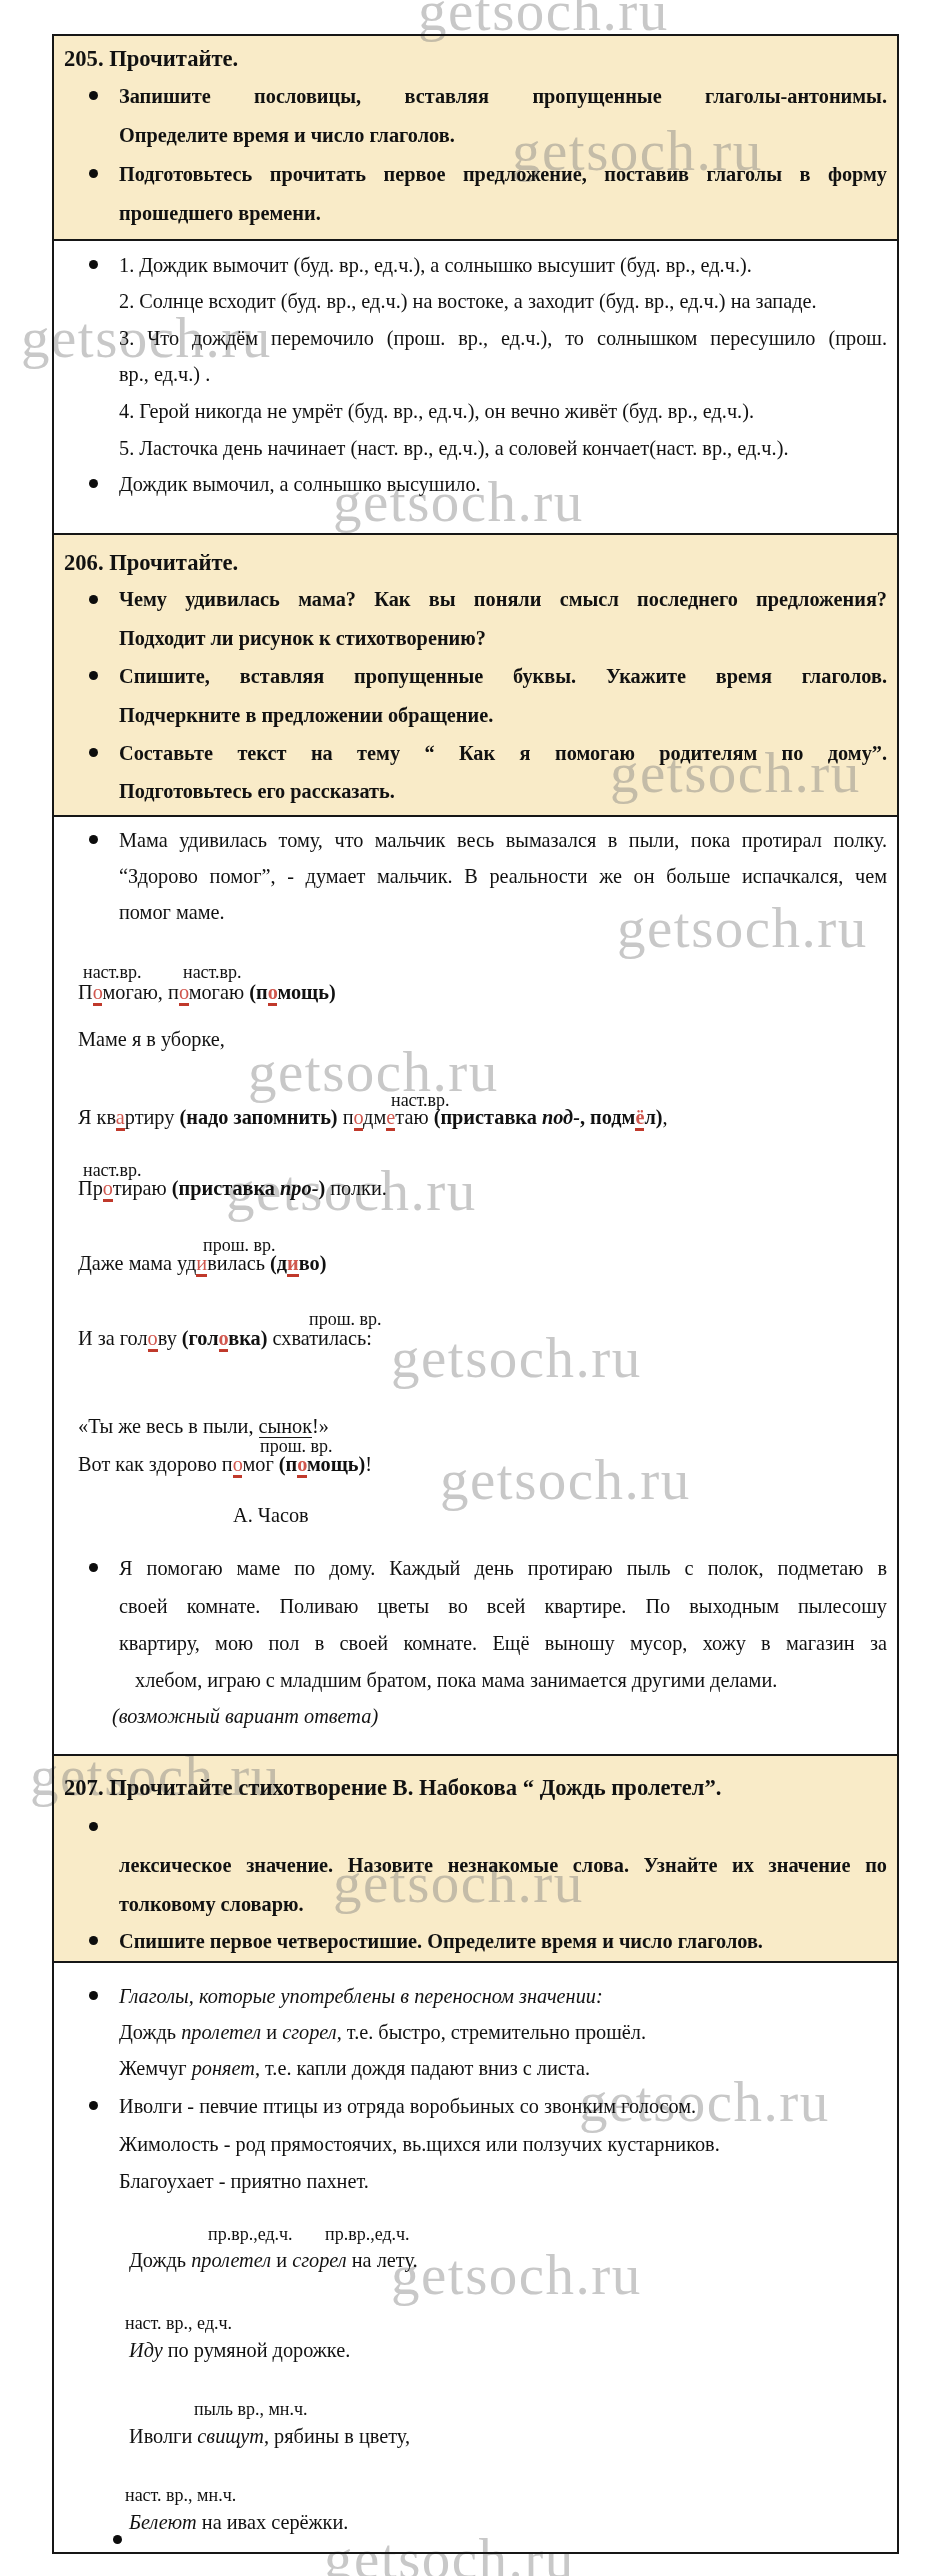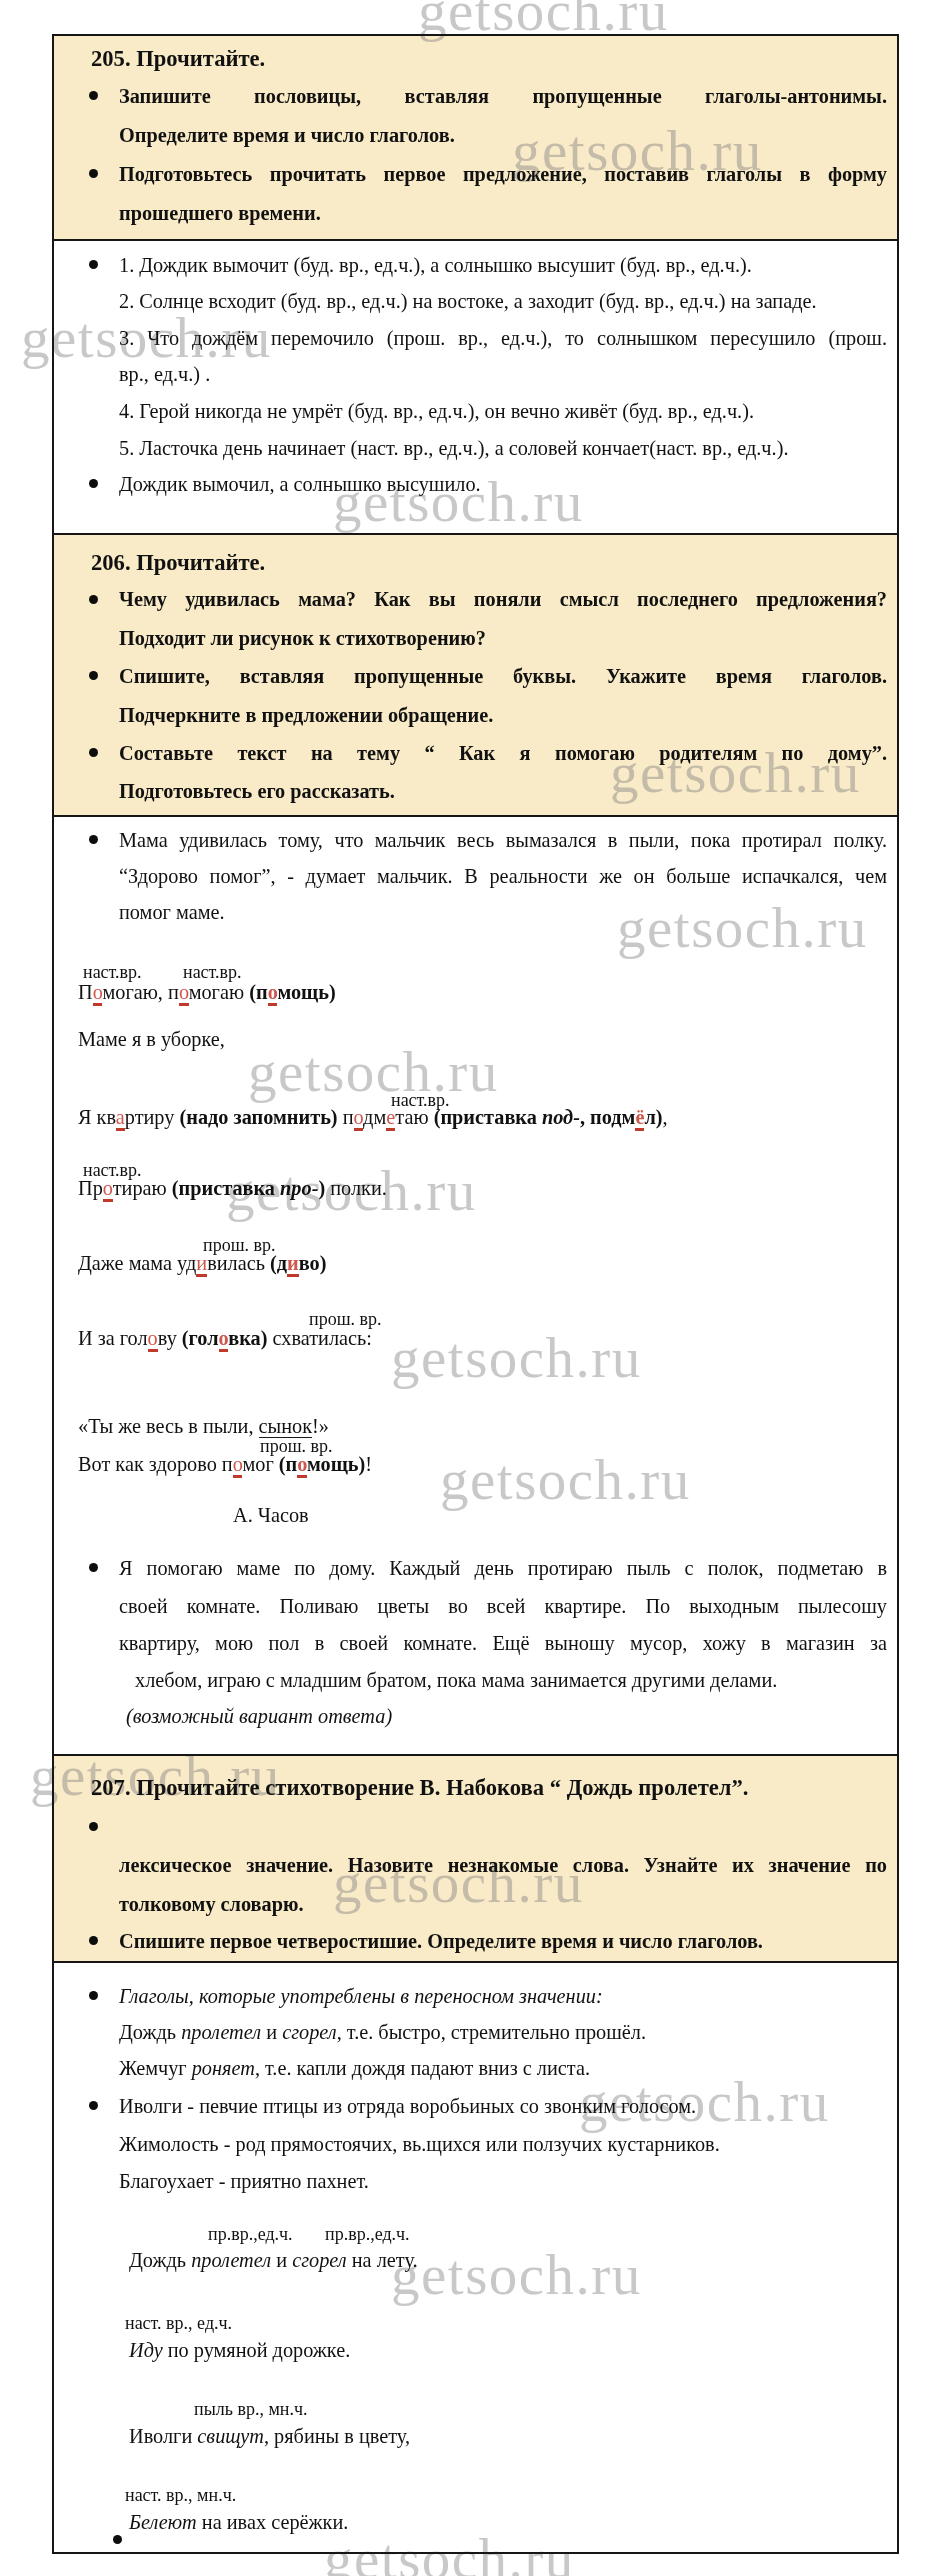--- a/index.html
+++ b/index.html
@@ -18,21 +18,21 @@
     font-size:57px;line-height:1;letter-spacing:1.5px;
     color:rgba(125,125,125,0.42);white-space:nowrap;pointer-events:none;
   }
   .frame{
     position:absolute;left:52px;top:34px;width:847px;height:2520px;
     border:2.3px solid #161616;box-sizing:border-box;z-index:3;pointer-events:none;
   }
   .sep{position:absolute;left:52px;width:847px;height:2.3px;background:#161616;z-index:3;}
   .line{position:absolute;z-index:4;line-height:1.15;white-space:nowrap;}
   .line.just{white-space:normal;text-align:justify;text-align-last:justify;}
-  .hdr{font-weight:bold;font-size:22.6px;margin-left:27px;}
+  .hdr{font-weight:bold;font-size:22.6px;}
   .b{font-weight:bold;font-size:20.3px;}
   .p{font-size:20.3px;}
   .i{font-size:20.3px;font-style:italic;}
   .ann{font-size:18px;}
   .auth{font-size:20.3px;}
   span.b{font-weight:bold;font-size:inherit;}
   span.i{font-style:italic;font-size:inherit;}
   .rl{color:#d0574e;border-bottom:3px solid #c0392b;}
   .ul{border-bottom:1.5px solid #1a1a1a;}
   .bullet{
@@ -115,21 +115,21 @@
     <div class="line p" style="left: 78px; top: 1327px;">И за гол<span class="rl">о</span>ву <span class="b">(гол<span class="rl">о</span>вка)</span> схватилась:</div>
     <div class="line p" style="left: 78px; top: 1382px; margin-top: 33px;">«Ты же весь в пыли, <span class="ul">сынок</span>!»</div>
     <div class="line ann" style="left: 260px; top: 1436px;">прош. вр.</div>
     <div class="line p" style="left: 78px; top: 1453px;">Вот как здорово п<span class="rl">о</span>мог <span class="b">(п<span class="rl">о</span>мощь)</span>!</div>
     <div class="line auth" style="left: 233px; top: 1504px;">А. Часов</div>
     <div class="line p just" style="left: 119px; top: 1557px; width: 768px;">Я помогаю маме по дому. Каждый день протираю пыль с полок, подметаю в</div>
     <div class="bullet" style="left: 89px; top: 1563px;"></div>
     <div class="line p just" style="left: 119px; top: 1595px; width: 768px;">своей комнате. Поливаю цветы во всей квартире. По выходным пылесошу</div>
     <div class="line p just" style="left: 119px; top: 1632px; width: 768px;">квартиру, мою пол в своей комнате. Ещё выношу мусор, хожу в магазин за</div>
     <div class="line p" style="left: 135px; top: 1669px;">хлебом, играю с младшим братом, пока мама занимается другими делами.</div>
-    <div class="line i" style="left: 126px; top: 1705px;">(возможный вариант ответа)</div>
+    <div class="line i" style="left: 112px; top: 1705px;">(возможный вариант ответа)</div>
     <div class="line hdr" style="left: 64px; top: 1775px;">207. Прочитайте стихотворение В. Набокова “ Дождь пролетел”.</div>
     <div class="bullet" style="left: 89px; top: 1822px;"></div>
     <div class="line b just" style="left: 119px; top: 1854px; width: 768px;">лексическое значение. Назовите незнакомые слова. Узнайте их значение по</div>
     <div class="line b" style="left: 119px; top: 1893px;">толковому словарю.</div>
     <div class="line b" style="left: 119px; top: 1930px;">Спишите первое четверостишие. Определите время и число глаголов.</div>
     <div class="bullet" style="left: 89px; top: 1936px;"></div>
     <div class="line i" style="left: 119px; top: 1985px;">Глаголы, которые употреблены в переносном значении:</div>
     <div class="bullet" style="left: 89px; top: 1991px;"></div>
     <div class="line p" style="left: 119px; top: 2021px;">Дождь <span class="i">пролетел</span> и <span class="i">сгорел</span>, т.е. быстро, стремительно прошёл.</div>
     <div class="line p" style="left: 119px; top: 2057px;">Жемчуг <span class="i">роняет</span>, т.е. капли дождя падают вниз с листа.</div>

